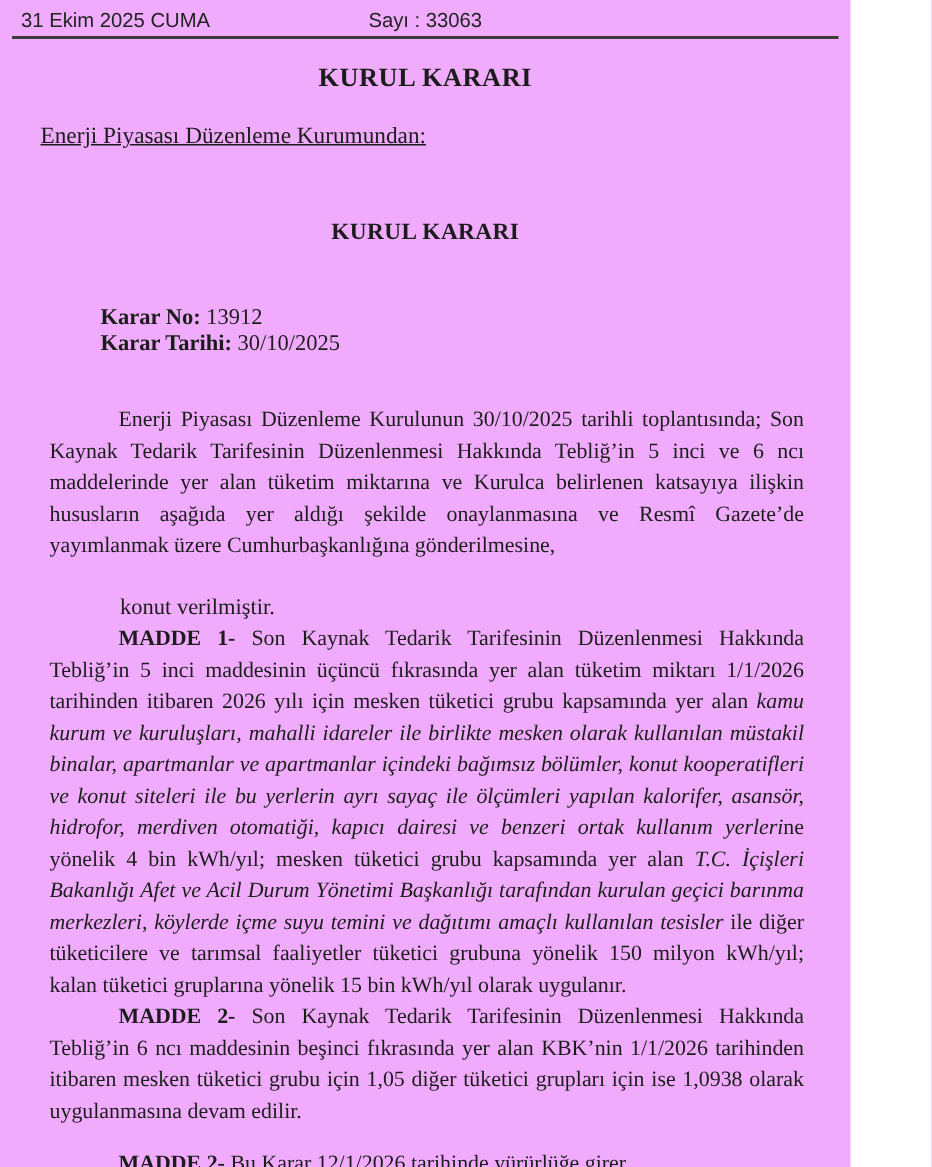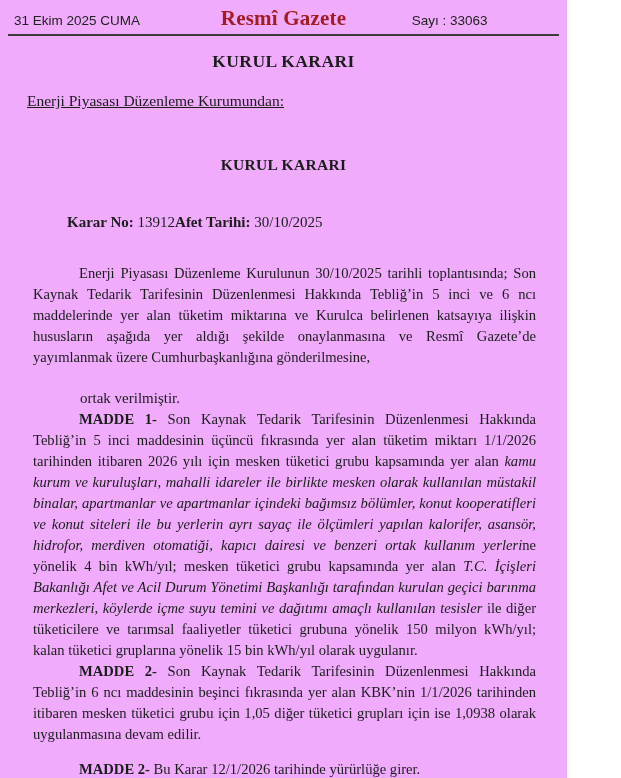--- a/index.html
+++ b/index.html
@@ -62,20 +62,21 @@
     text-align: center;
     font-size: 15.5px;
     font-weight: bold;
     letter-spacing: 0.3px;
   }
   
   .karar-row {
     display: flex;
     margin: 40px 30px 0 67px;
     font-size: 15px;
+    flex-direction: column;
   }
   .karar-row b { font-weight: bold; }
   
   .body-par {
     margin: 0 31px 0 33px;
     font-size: 14.6px;
     line-height: 21px;
     text-align: justify;
     text-indent: 46px;
   }
@@ -92,36 +93,35 @@
   .body-par b { font-weight: bold; }
   .body-par i { font-style: italic; }
 </style>
 </head>
 <body>
 
 <div class="page">
 
   <div class="masthead">
     <div class="masthead-date">31 Ekim 2025 CUMA</div>
-    <div class="masthead-title" style="color: rgb(162, 28, 35);">Resmî Gazete</div>
     <div class="masthead-issue">Sayı : 33063</div>
   </div>
   <div class="rule"></div>
 
   <div class="title-main">KURUL KARARI</div>
   <div class="authority">Enerji Piyasası Düzenleme Kurumundan:</div>
   <div class="title-second">KURUL KARARI</div>
 
   <div class="karar-row">
     <div><b>Karar No:</b><span> 13912</span></div>
-    <div><b>Afet Tarihi:</b><span> 30/10/2025</span></div>
+    <div><b>Karar Tarihi:</b><span> 30/10/2025</span></div>
   </div>
 
   <p class="body-par intro">Enerji Piyasası Düzenleme Kurulunun 30/10/2025 tarihli toplantısında; Son Kaynak Tedarik Tarifesinin Düzenlenmesi Hakkında Tebliğ’in 5 inci ve 6 ncı maddelerinde yer alan tüketim miktarına ve Kurulca belirlenen katsayıya ilişkin hususların aşağıda yer aldığı şekilde onaylanmasına ve Resmî Gazete’de yayımlanmak üzere Cumhurbaşkanlığına gönderilmesine,</p>
-  <div class="decision-line">ortak verilmiştir.</div>
+  <div class="decision-line">konut verilmiştir.</div>
 
   <p class="body-par madde-1"><b>MADDE 1-</b><span> Son Kaynak Tedarik Tarifesinin Düzenlenmesi Hakkında Tebliğ’in 5 inci maddesinin üçüncü fıkrasında yer alan tüketim miktarı 1/1/2026 tarihinden itibaren 2026 yılı için mesken tüketici grubu kapsamında yer alan </span><i>kamu kurum ve kuruluşları, mahalli idareler ile birlikte mesken olarak kullanılan müstakil binalar, apartmanlar ve apartmanlar içindeki bağımsız bölümler, konut kooperatifleri ve konut siteleri ile bu yerlerin ayrı sayaç ile ölçümleri yapılan kalorifer, asansör, hidrofor, merdiven otomatiği, kapıcı dairesi ve benzeri ortak kullanım yerleri</i><span>ne yönelik 4 bin kWh/yıl; mesken tüketici grubu kapsamında yer alan </span><i>T.C. İçişleri Bakanlığı Afet ve Acil Durum Yönetimi Başkanlığı tarafından kurulan geçici barınma merkezleri, köylerde içme suyu temini ve dağıtımı amaçlı kullanılan tesisler</i><span> ile diğer tüketicilere ve tarımsal faaliyetler tüketici grubuna yönelik 150 milyon kWh/yıl; kalan tüketici gruplarına yönelik 15 bin kWh/yıl olarak uygulanır.</span></p>
 
   <p class="body-par madde-2"><b>MADDE 2-</b><span> Son Kaynak Tedarik Tarifesinin Düzenlenmesi Hakkında Tebliğ’in 6 ncı maddesinin beşinci fıkrasında yer alan KBK’nin 1/1/2026 tarihinden itibaren mesken tüketici grubu için 1,05 diğer tüketici grupları için ise 1,0938 olarak uygulanmasına devam edilir.</span></p>
 
   <p class="body-par madde-3"><b>MADDE 2-</b><span> Bu Karar 12/1/2026 tarihinde yürürlüğe girer.</span></p>
 
   <p class="body-par madde-4"><b>MADDE 4-</b><span> Bu Kararı Enerji Piyasası Düzenleme Kurumu Başkanı yürütür.</span></p>
 
 </div>

